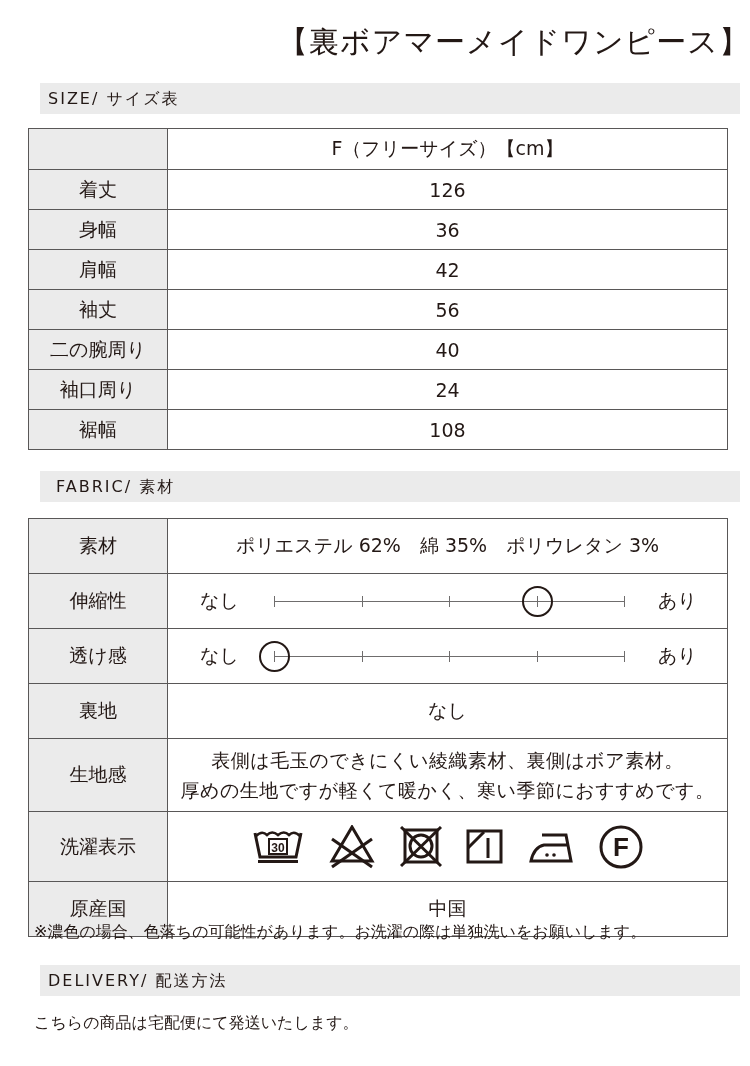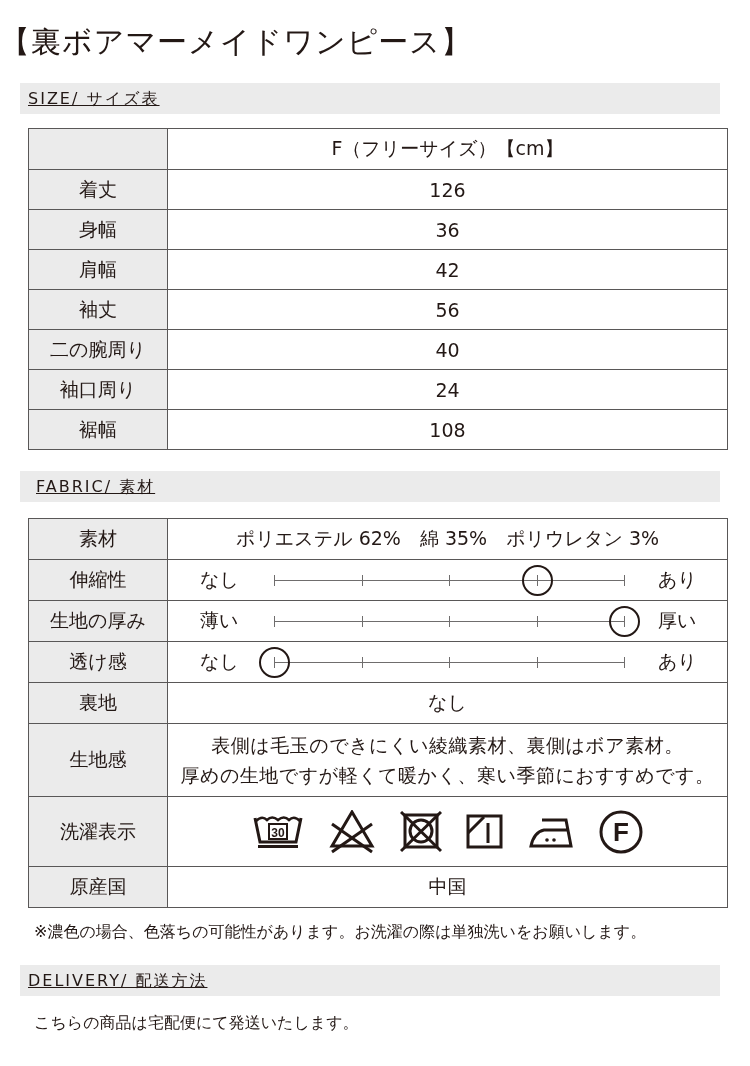--- a/index.html
+++ b/index.html
@@ -1,46 +1,46 @@
 <!DOCTYPE html>
 <html><head>
 <meta charset="utf-8">
 <style>
   * { box-sizing: border-box; margin: 0; padding: 0; }
   html, body { width: 750px; height: 1066px; background: #ffffff; overflow: hidden; }
   body { font-family: "DejaVu Sans", "Liberation Sans", sans-serif; color: #231815; position: relative; }
 
   .title {
-    position: absolute; left: 0; top: 22px; width: 750px; text-align: left;
+    position: absolute; left: 0; top: 22px; width: 750px; text-align: right;
     font-size: 30px; letter-spacing: 1px; font-weight: normal; color: #231815;
   }
 
   .section-bar {
-    position: absolute; left: 20px; width: 700px; height: 31px;
+    position: absolute; left: 40px; width: 700px; height: 31px;
     background: #ebebeb; padding-left: 8px; font-size: 16px; letter-spacing: 2px;
-    line-height: 31px; color: #231815; text-decoration: underline;
+    line-height: 31px; color: #231815;
   }
 
   table.spec {
     position: absolute; left: 28px; width: 700px; border-collapse: collapse;
     table-layout: fixed;
   }
   table.spec td {
     border: 1.5px solid #595757; text-align: center; vertical-align: middle;
     font-size: 19px; color: #231815; padding: 0;
   }
   table.spec td.lbl { background: #ebebeb; width: 139px; }
   table.spec td.val { background: #ffffff; }
 
   #size-table { top: 128px; }
   #size-table tr { height: 40px; }
   #size-table tr.hdr { height: 41px; }
 
   #fabric-table { top: 518px; }
-  #fabric-table tr.r40 { height: 41px; }
+  #fabric-table tr.r40 { height: 55px; }
   #fabric-table tr.r-feel { height: 73px; }
   #fabric-table tr.r-wash { height: 70px; }
 
   .feel-text { font-size: 17px; line-height: 30px; letter-spacing: 0.5px; }
 
   .scale-row { position: relative; height: 100%; width: 100%; }
   .scale-left, .scale-right {
     position: absolute; top: 50%; transform: translateY(-50%); font-size: 19px;
   }
   .scale-left { left: 32px; }
@@ -131,37 +131,20 @@
               <div class="tick" style="left: 50%;"></div>
               <div class="tick" style="left: 75%;"></div>
               <div class="tick" style="left: 100%;"></div>
               <div class="marker" style="left: 75%;"></div>
             </div>
         <span class="scale-right">あり</span>
       </div>
     </td>
   </tr>
 
-  <tr class="r40">
-    <td class="lbl">生地の厚み</td>
-    <td class="val">
-      <div class="scale-row">
-        <span class="scale-left">薄い</span>
-        <div class="scale-track">
-              <div class="tick" style="left: 0%;"></div>
-              <div class="tick" style="left: 25%;"></div>
-              <div class="tick" style="left: 50%;"></div>
-              <div class="tick" style="left: 75%;"></div>
-              <div class="tick" style="left: 100%;"></div>
-              <div class="marker" style="left: 100%;"></div>
-            </div>
-        <span class="scale-right">厚い</span>
-      </div>
-    </td>
-  </tr>
 
   <tr class="r40">
     <td class="lbl">透け感</td>
     <td class="val">
       <div class="scale-row">
         <span class="scale-left">なし</span>
         <div class="scale-track">
               <div class="tick" style="left: 0%;"></div>
               <div class="tick" style="left: 25%;"></div>
               <div class="tick" style="left: 50%;"></div>

